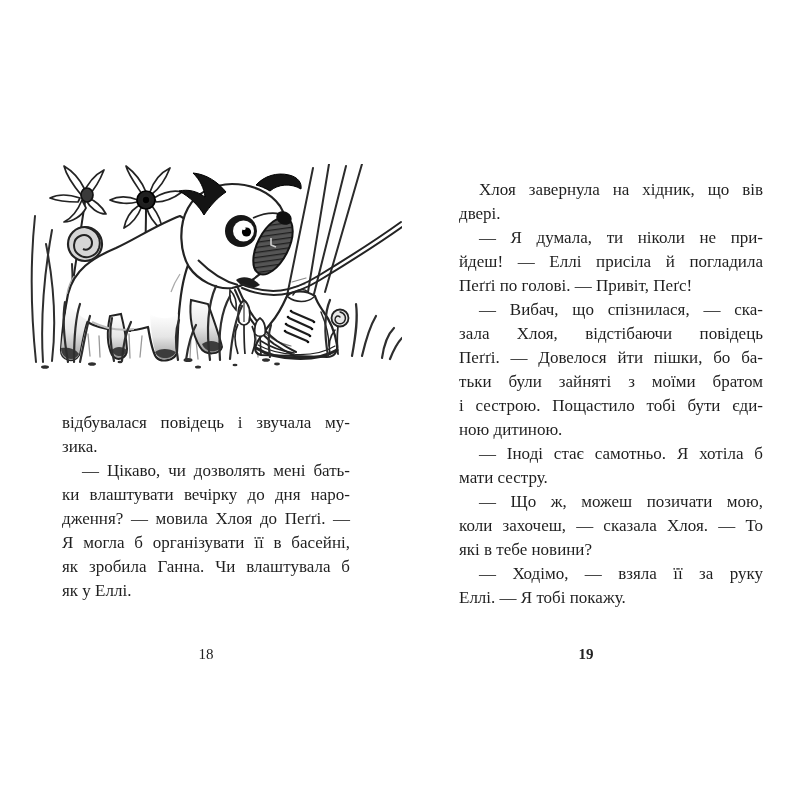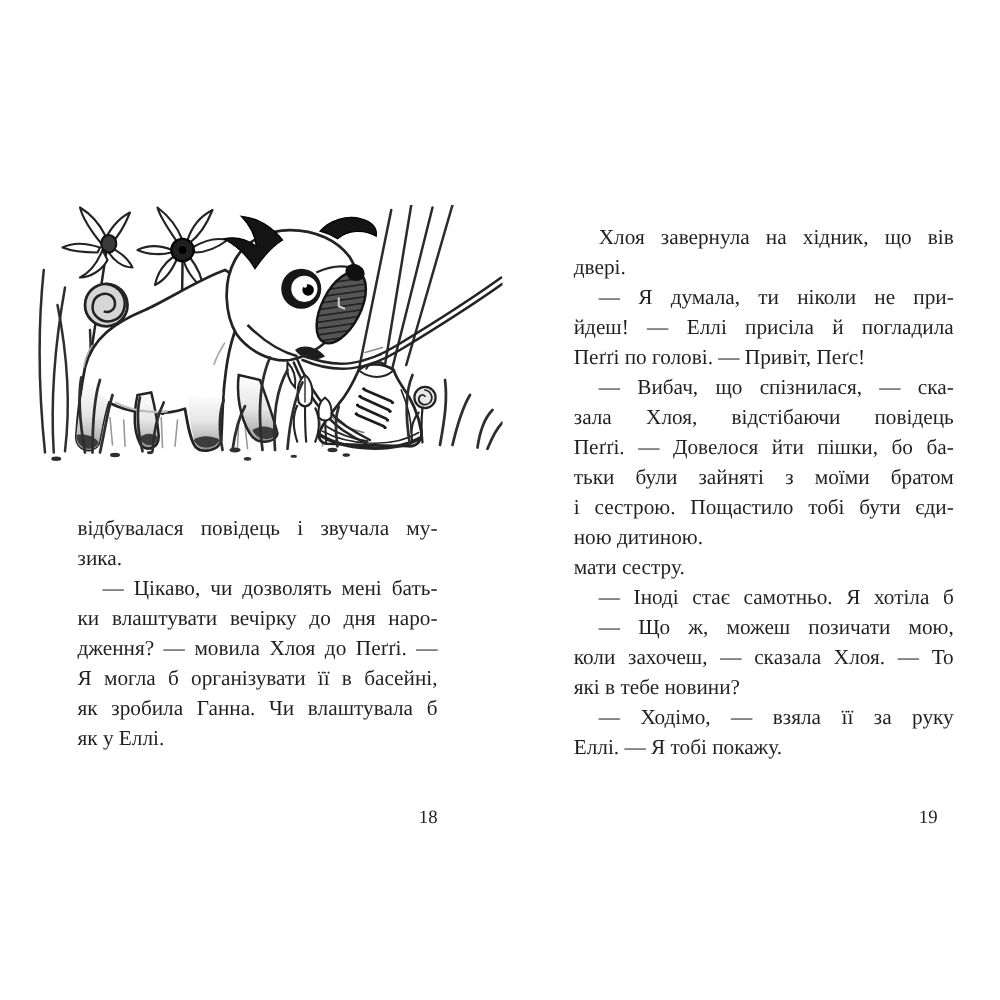--- a/index.html
+++ b/index.html
@@ -5,23 +5,23 @@
   html,body{margin:0;padding:0;background:#ffffff;}
   .page{position:relative;width:800px;height:800px;background:#ffffff;overflow:hidden;
         font-family:"Liberation Serif","DejaVu Serif",serif;color:#1f1f1f;}
   .illus{position:absolute;left:30px;top:164px;width:372px;height:240px;}
   .col{position:absolute;}
   .col-left{left:62px;top:411px;width:288px;}
   .col-right{left:459px;top:146px;width:304px;margin-top:32px;}
   .ln{font-size:17px;line-height:24px;text-align:left;}
   .j{text-align:justify;text-align-last:justify;}
   .ind{text-indent:20px;}
-  .pagenum{position:absolute;top:646px;font-size:15px;text-align:right;color:#222;}
+  .pagenum{position:absolute;top:646px;font-size:15px;text-align:center;color:#222;}
   .pn-left{left:62px;width:288px;}
-  .pn-right{left:446px;width:304px;}
+  .pn-right{left:434px;width:304px;font-weight:bold;}
 </style>
 </head>
 <body>
 
 <div class="page">
 
   <svg class="illus" viewBox="0 0 372 240" role="img" xmlns="http://www.w3.org/2000/svg" aria-label="Black-and-white sketch of a pug dog holding its leash in its mouth, walking in grass with daffodils beside a person's leg and sneaker">
     <defs>
       <linearGradient id="lg" x1="0" y1="0" x2="0" y2="1">
         <stop offset="0" stop-color="#ffffff"></stop>
@@ -217,22 +217,22 @@
     <div class="ln">двері.</div>
     <div class="ln j ind">— Я думала, ти ніколи не при-</div>
     <div class="ln j">йдеш! — Еллі присіла й погладила</div>
     <div class="ln">Пеґґі по голові. — Привіт, Пеґс!</div>
     <div class="ln j ind">— Вибач, що спізнилася, — ска-</div>
     <div class="ln j">зала Хлоя, відстібаючи повідець</div>
     <div class="ln j">Пеґґі. — Довелося йти пішки, бо ба-</div>
     <div class="ln j">тьки були зайняті з моїми братом</div>
     <div class="ln j">і сестрою. Пощастило тобі бути єди-</div>
     <div class="ln">ною дитиною.</div>
+    <div class="ln j ind">— Іноді стає самотньо. Я хотіла б</div>
     <div class="ln">мати сестру.</div>
-    <div class="ln j ind">— Іноді стає самотньо. Я хотіла б</div>
     <div class="ln j ind">— Що ж, можеш позичати мою,</div>
     <div class="ln j">коли захочеш, — сказала Хлоя. — То</div>
     <div class="ln">які в тебе новини?</div>
     <div class="ln j ind">— Ходімо, — взяла її за руку</div>
     <div class="ln">Еллі. — Я тобі покажу.</div>
   </div>
 
   <div class="pagenum pn-left">18</div>
   <div class="pagenum pn-right">19</div>
 

